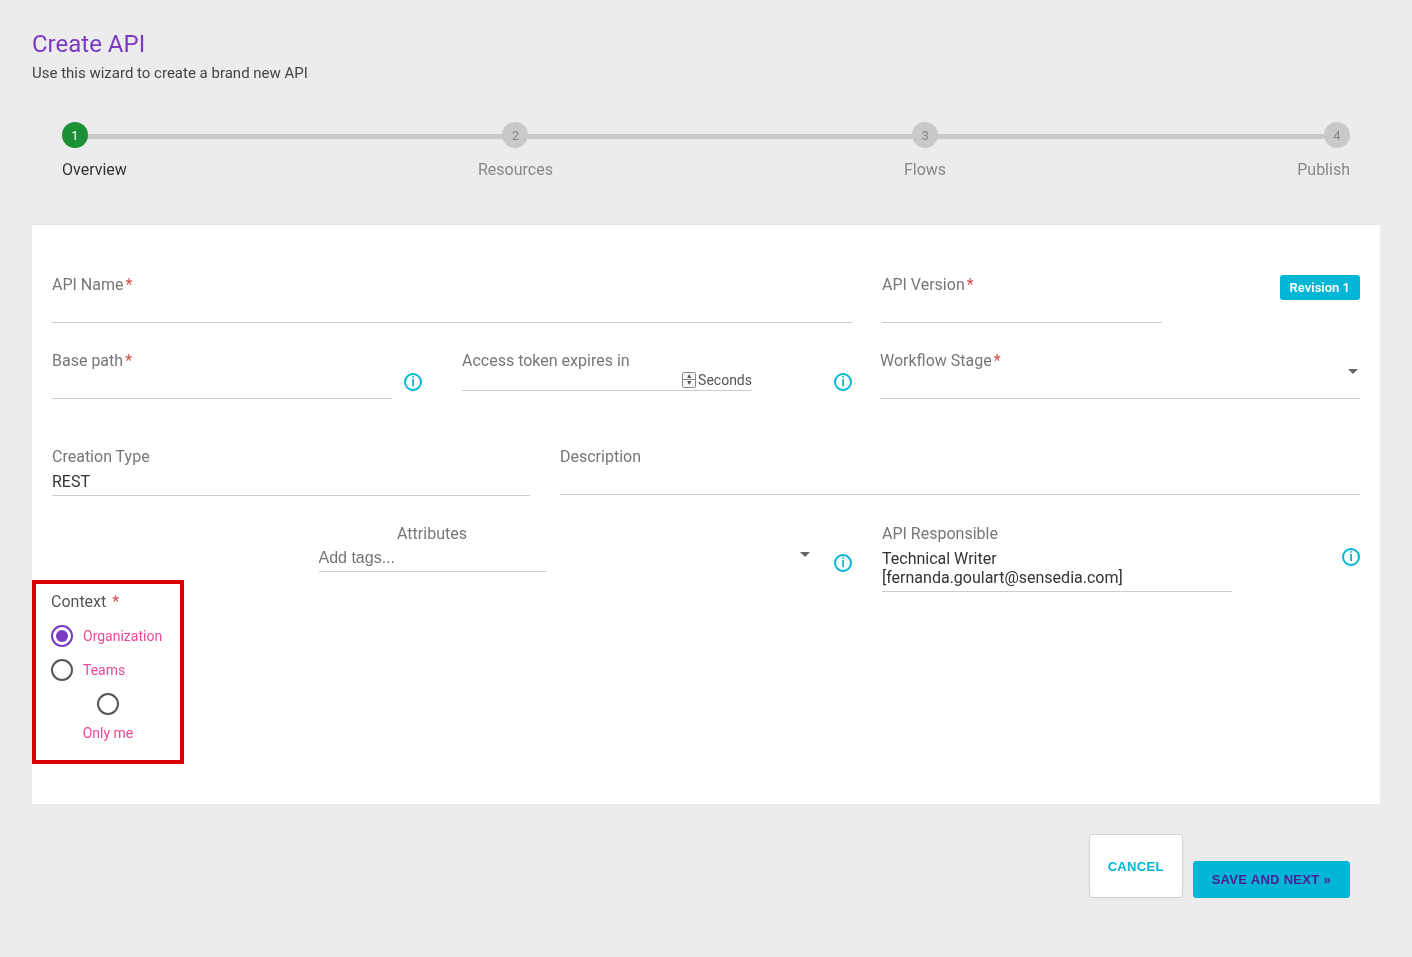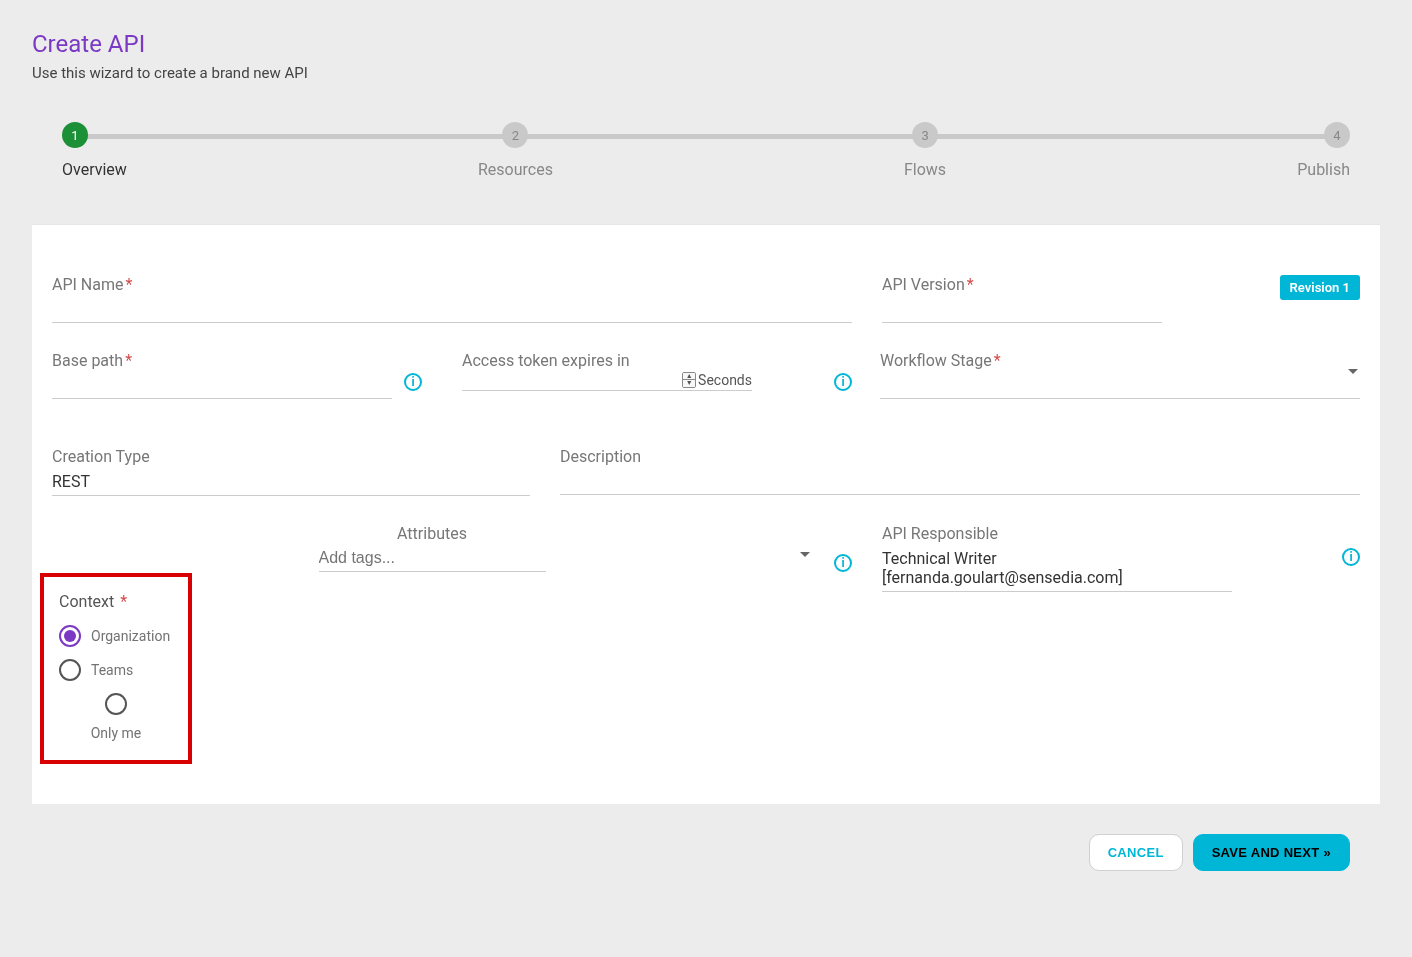--- a/index.html
+++ b/index.html
@@ -150,63 +150,64 @@
     font-size: 7px;
     line-height: 1;
     color:#555;
     background:#f7f7f7;
   }
   .spinner span:first-child { border-bottom:1px solid #888;}
   .unit { font-size: 14px; color: #555; }
   
   .context-box {
     border: 4px solid #d80000;
-    padding: 15px 15px 18px 15px;
+    padding: 8px 15px 18px 15px;
     width: 152px;
     position:absolute;
     bottom:40px;
-    left:8px;
+    left:0;
   }
   .context-title { font-size: 16px; color:#555; margin-bottom:14px;}
   .radio-row { display:flex; align-items:center; gap:10px; margin-bottom:12px; }
   .radio-row:last-child{margin-bottom:1px;flex-direction:column;}
   .radio {
     width:22px; height:22px; border-radius:50%;
     border:2px solid #555;
     display:flex; align-items:center; justify-content:center;
     flex-shrink:0;
   }
   .radio.selected { border-color:#7b39c4; }
   .radio.selected::after{
     content:""; width:12px; height:12px; border-radius:50%;
     background:#7b39c4;
   }
-  .radio-label{ font-size:14px; color:#737373; }
+  .radio-label{ font-size:14px; color:#ec4899; }
   
   .footer-buttons{
     display:flex; justify-content:flex-end; gap:10px;
     padding: 30px 30px 0 0;
   }
   .btn {
     font-size: 13px;
     font-weight: 600;
     padding: 10px 18px;
-    border-radius: 10px;
+    border-radius: 3px;
     letter-spacing: 0.3px;
     cursor: pointer;
   }
   .btn-cancel {
     background:#fff;
     border:1px solid #d0d0d0;
     color:#00b6d6;
   }
   .btn-next{
     background:#00b6d6;
     border:1px solid #00b6d6;
-    color:#000000;
+    color:#4c1d95;
+    margin-top:27px;
   }
 </style>
 </head>
 <body>
 
 <div class="page">
   <div class="title">Create API</div>
   <div class="subtitle">Use this wizard to create a brand new API</div>
 
   <div class="stepper">

